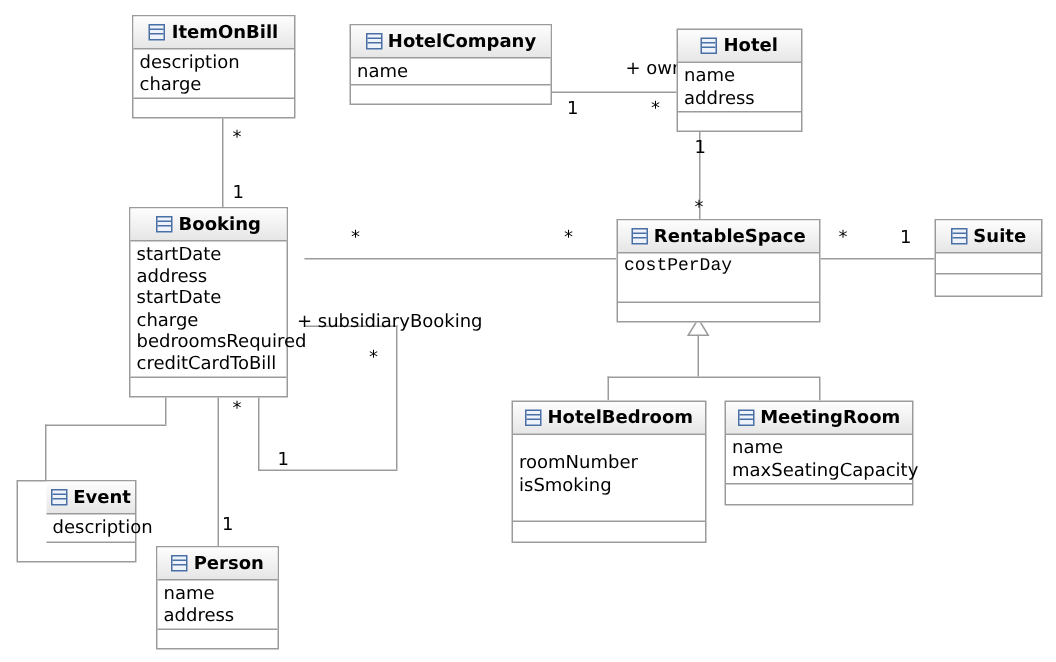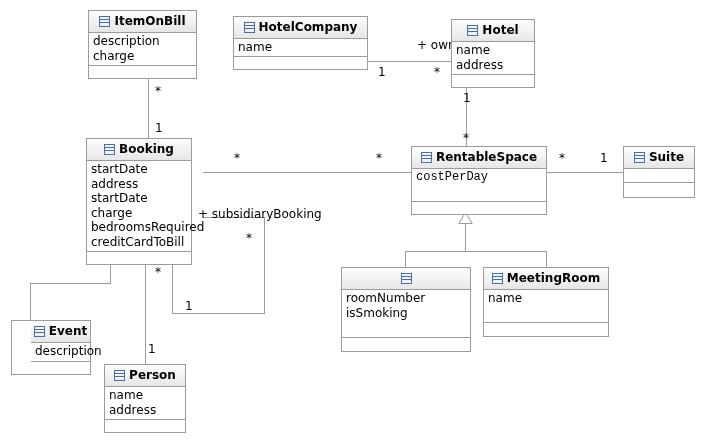--- a/index.html
+++ b/index.html
@@ -166,34 +166,36 @@
         <div class="hdr">
           <span class="cicon"></span>
           <span class="nm">Suite</span>
         </div>
         <div class="attrs" style="height: 14px;"></div>
         <div class="ops" style="height: 14px;"></div>
       </div>
       <div class="cls" style="left: 341px; top: 267px; width: 130px;">
         <div class="hdr">
           <span class="cicon"></span>
-        </div>
-        <div class="attrs" style="height: 48px;">
+          <span class="nm">HotelBedroom</span>
+        </div>
+        <div class="attrs" style="height: 48px; margin-top: 10px;">
           <div class="a">roomNumber</div>
           <div class="a">isSmoking</div>
         </div>
         <div class="ops" style="height: 13px;"></div>
       </div>
       <div class="cls" style="left: 483px; top: 267px; width: 126px;">
         <div class="hdr">
           <span class="cicon"></span>
           <span class="nm">MeetingRoom</span>
         </div>
         <div class="attrs" style="height: 33px;">
           <div class="a">name</div>
+          <div class="a">maxSeatingCapacity</div>
         </div>
         <div class="ops" style="height: 13px;"></div>
       </div>
       <div class="cls" style="left: 11px; top: 320px; width: 80px; padding-left: 19px;">
         <div class="hdr">
           <span class="cicon"></span>
           <span class="nm">Event</span>
         </div>
         <div class="attrs" style="height: 19px;">
           <div class="a">description</div>

